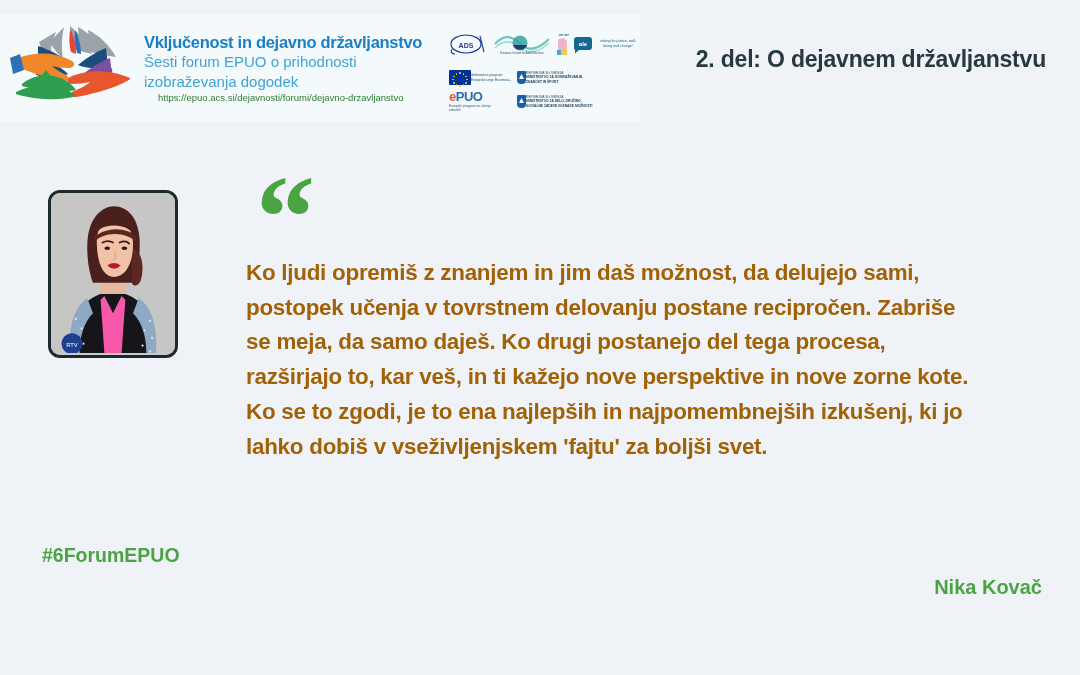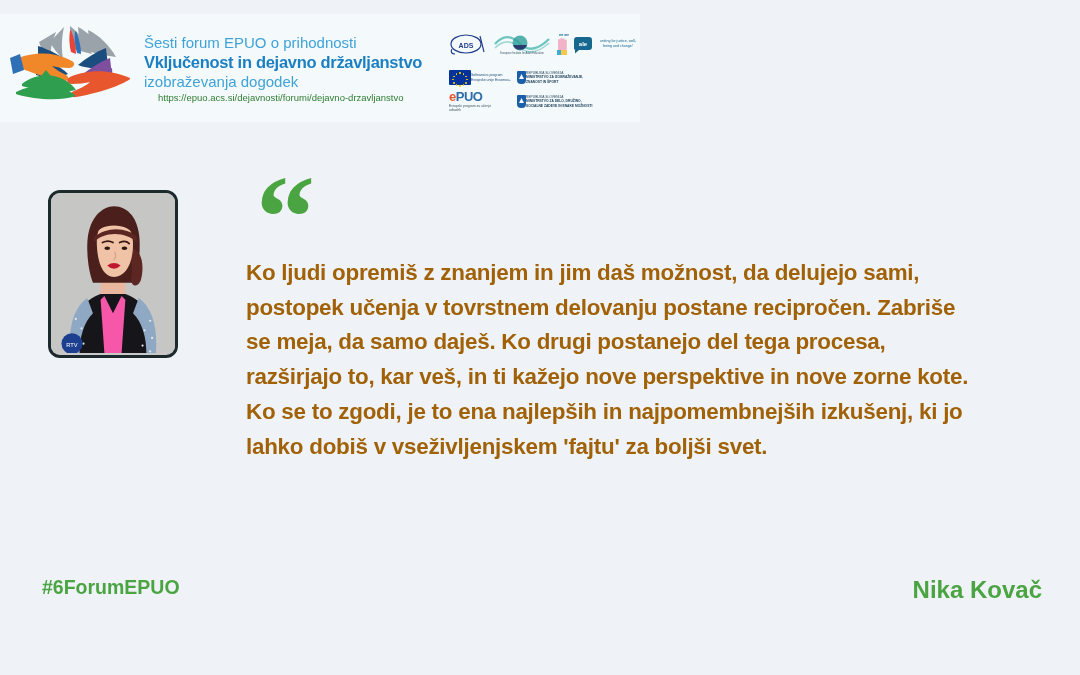--- a/index.html
+++ b/index.html
@@ -94,26 +94,26 @@
     letter-spacing:-4px; user-select:none;
   }
 
   #quote-text {
     position:absolute; left:246px; top:256px; width:730px;
     font-size:22.4px; font-weight:bold; color:#a16207;
     line-height:1.55; letter-spacing:-0.25px;
   }
 
   #hashtags {
-    position:absolute; left:42px; top:572px;
+    position:absolute; left:42px; top:540px;
     font-size:19.5px; font-weight:bold; color:#4ba442; line-height:1.55;
   }
   #speaker-name {
     position:absolute; right:38px; top:576px;
-    font-size:24px; font-weight:bold; color:#4ba442;margin-left:19px;
+    font-size:20px; font-weight:bold; color:#4ba442;margin-left:19px;
   }
 </style>
 </head>
 <body>
 
 <div id="header-band">
 
   <div id="banner-image">
 
     <div id="banner-logo">
@@ -138,22 +138,22 @@
 
         <path d="M122 60 C110 55 94 52 80 54 C72 55 66 57 62 59 C57 61 59 66 64 66 C71 66 77 65 82 64 C78 68 71 71 66 73 C61 75 63 80 68 79 C80 77 95 73 106 69 C113 66 120 63 122 61 Z" fill="#e8562e"></path>
 
         <path d="M14 66 C24 58 36 56 46 58 C56 60 64 66 68 72 C60 74 50 74 42 73 C32 72 20 70 14 68 Z" fill="#2f9e4f"></path>
         <path d="M8 74 C20 68 34 66 46 68 C56 70 64 74 68 78 C56 82 40 82 26 80 C18 79 11 77 8 76 Z" fill="#2f9e4f"></path>
         <path d="M30 62 L38 52 L46 62 Z" fill="#2f9e4f"></path>
       </svg>
     </div>
 
     <div id="banner-text-block">
+      <div id="banner-title">Vključenost in dejavno državljanstvo</div>
       <div id="banner-subtitle">Šesti forum EPUO o prihodnosti</div>
-      <div id="banner-title">Vključenost in dejavno državljanstvo</div>
       <div id="banner-subtitle" class="sub2" style="font-size:15px;color:#3fa3d8;line-height:1.25;">izobraževanja dogodek</div>
       <div id="banner-url">https://epuo.acs.si/dejavnosti/forumi/dejavno-drzavljanstvo</div>
     </div>
 
     <div id="banner-logos">
 
       <div class="logo-row-top">
 
         <div class="ads-mark">
           <svg viewBox="0 0 40 22" width="40" height="22" aria-hidden="true">
@@ -225,20 +225,21 @@
           <div class="ministry-cap">
             <div class="sm">REPUBLIKA SLOVENIJA</div>
             <div>MINISTRSTVO ZA DELO, DRUŽINO, SOCIALNE ZADEVE IN ENAKE MOŽNOSTI</div>
           </div>
         </div>
 
       </div>
     </div>
   </div>
 
+  <div id="header-right-title">2. del: O dejavnem državljanstvu</div>
 </div>
 
 <div id="portrait-frame">
   <svg id="portrait-art" viewBox="0 0 130 168" preserveAspectRatio="xMidYMid slice" aria-hidden="true">
     <rect width="130" height="168" fill="#c6c6c4"></rect>
 
     <path d="M52 92 h26 v22 h-26 z" fill="#e8b79d"></path>
 
     <path d="M20 168 C20 130 34 112 52 106 L78 106 C96 112 110 130 110 168 Z" fill="#16161a"></path>
 

